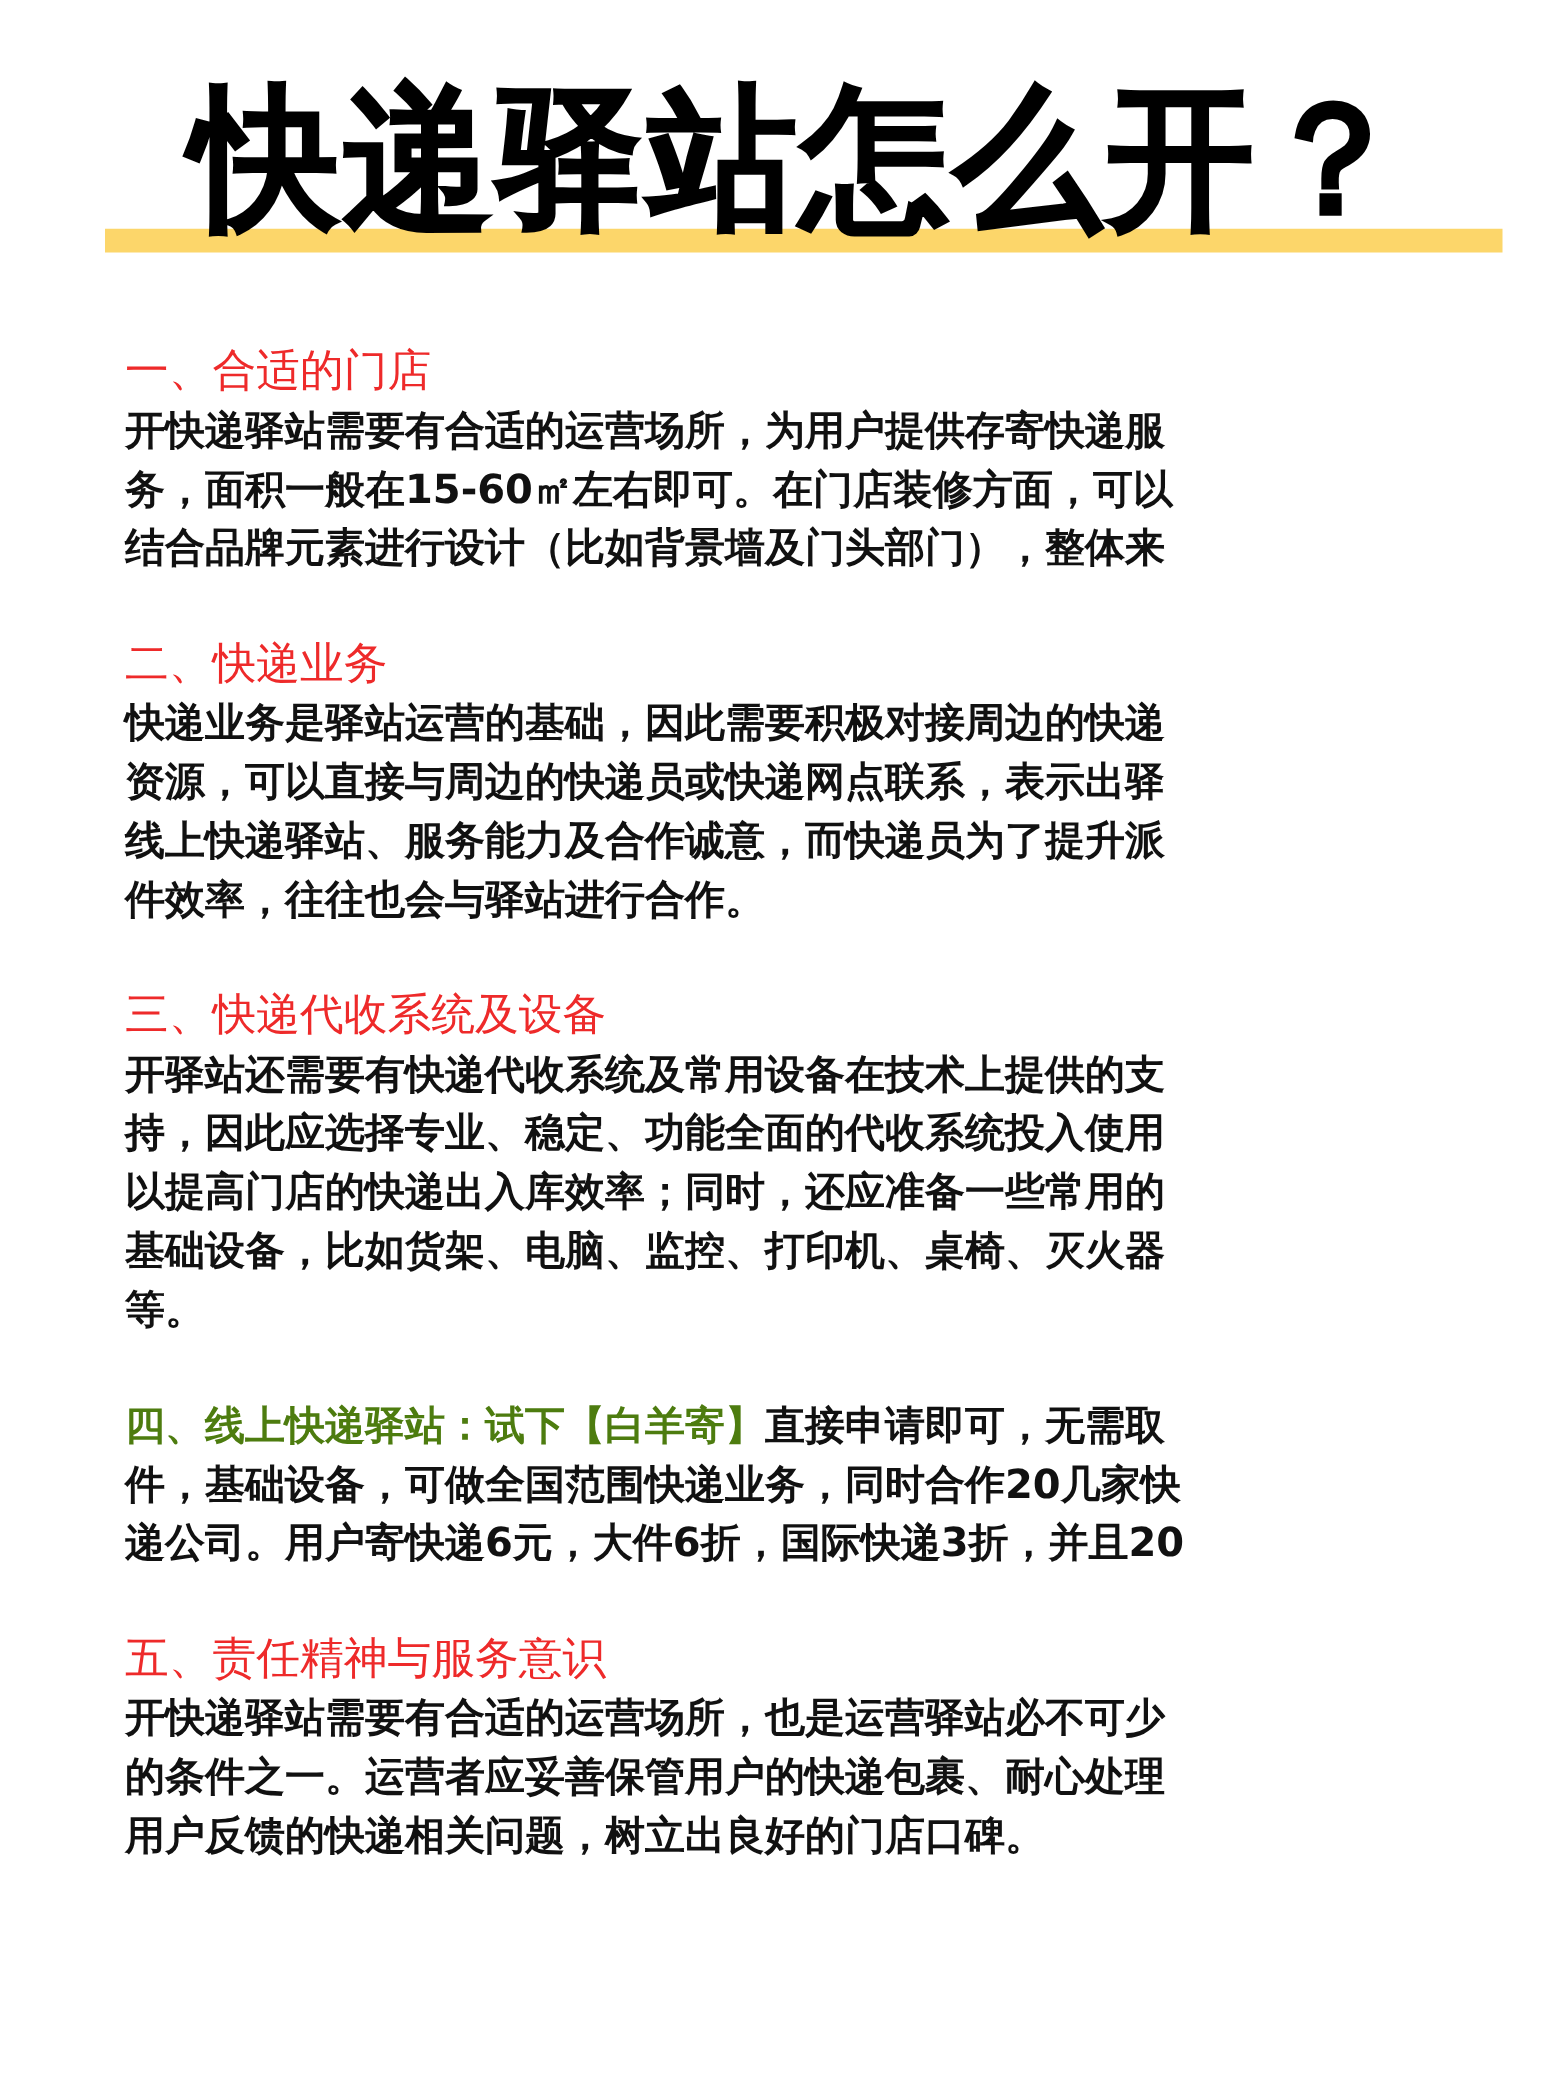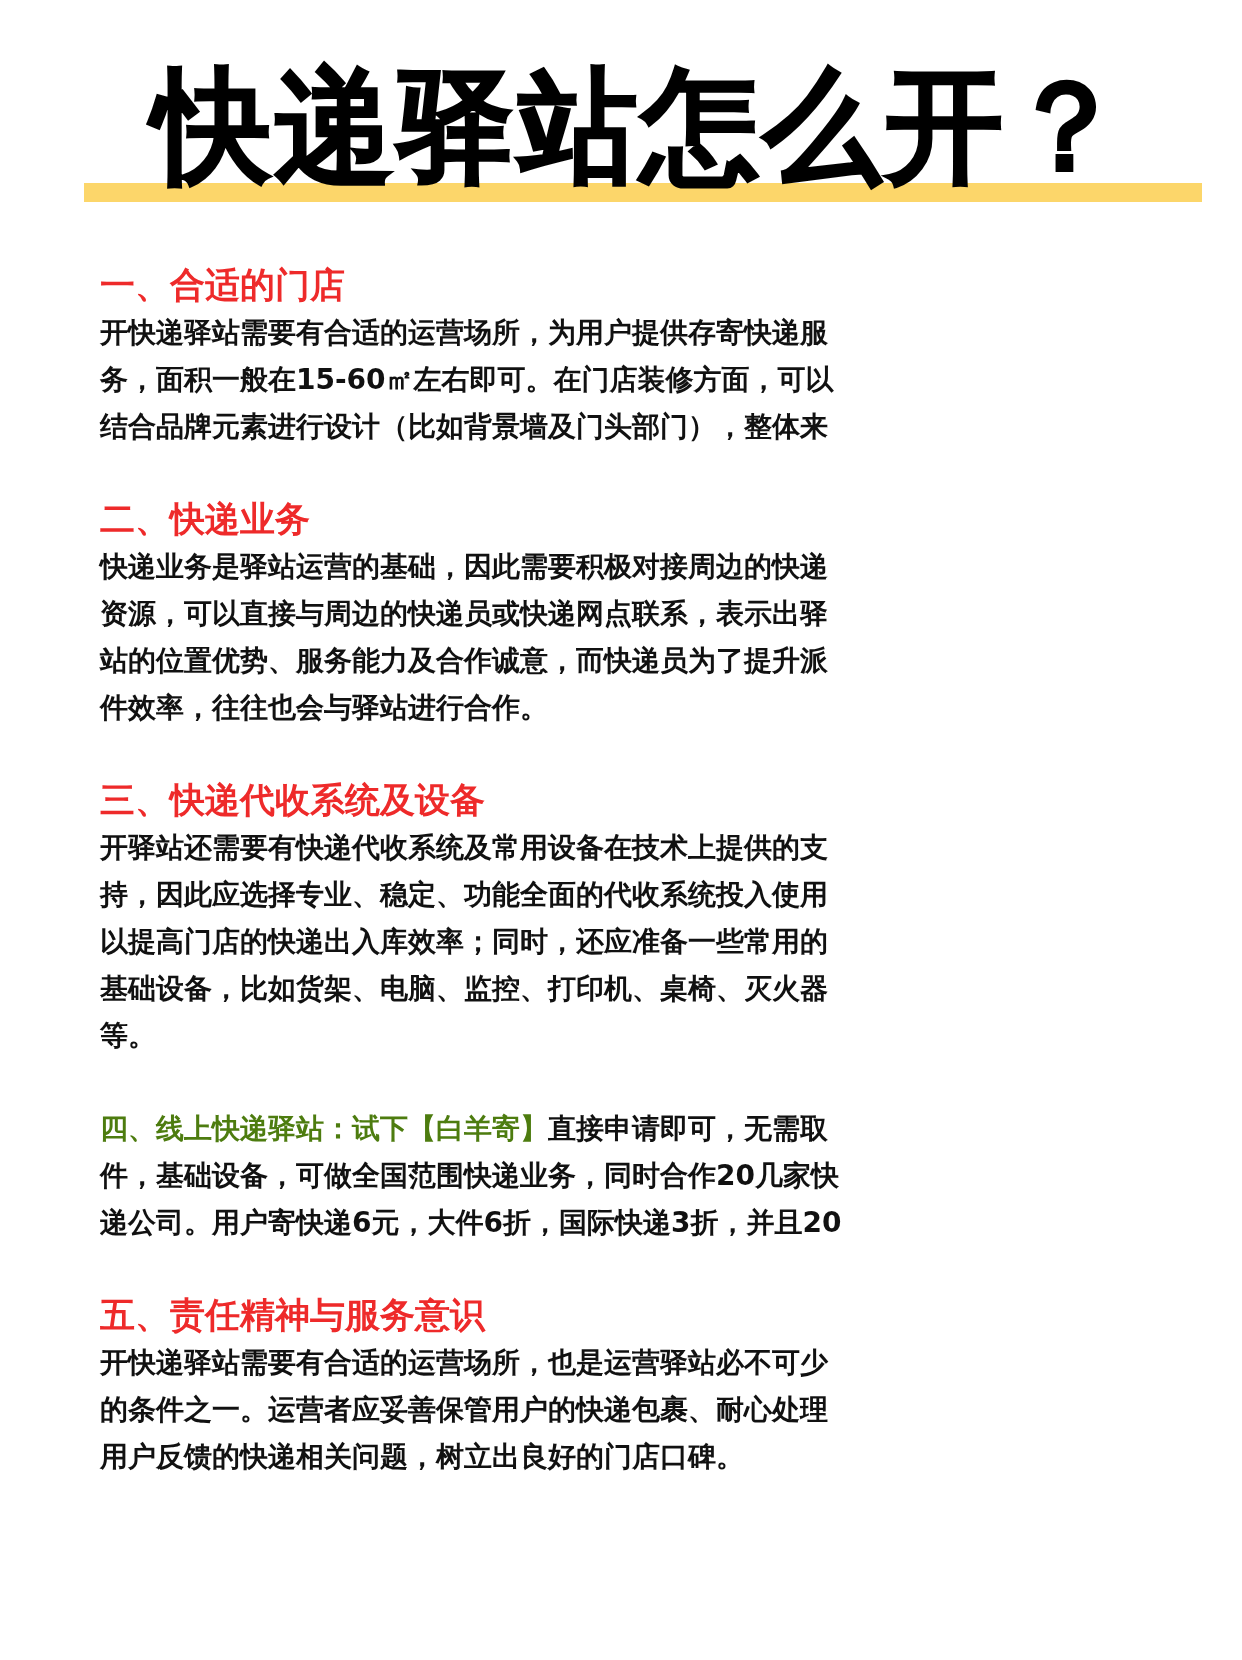--- a/index.html
+++ b/index.html
@@ -52,26 +52,27 @@
       left: 100px;
       top: 262px;
       width: 1110px;
     }
     .section {
       margin-bottom: 46px;
     }
     .section-heading {
       font-size: 35px;
       line-height: 47px;
-      font-weight: bold;
+      font-weight: normal;
       color: #EE2A2A;
       white-space: nowrap;
+      margin-top: 12px;
     }
     .line {
-      font-size: 28px;
+      font-size: 32px;
       line-height: 47px;
       font-weight: bold;
       color: #111111;
       white-space: nowrap;
     }
     .red {
       color: #4d7c0f;
     }
   </style>
 </head>
@@ -88,21 +89,21 @@
     <div class="section-heading">一、合适的门店</div>
     <div class="line">开快递驿站需要有合适的运营场所，为用户提供存寄快递服</div>
     <div class="line">务，面积一般在15-60㎡左右即可。在门店装修方面，可以</div>
     <div class="line">结合品牌元素进行设计（比如背景墙及门头部门），整体来</div>
   </div>
 
   <div class="section">
     <div class="section-heading">二、快递业务</div>
     <div class="line">快递业务是驿站运营的基础，因此需要积极对接周边的快递</div>
     <div class="line">资源，可以直接与周边的快递员或快递网点联系，表示出驿</div>
-    <div class="line">站的位置优势、服务能力及合作诚意，而快递员为了提升派</div>
+    <div class="line">线上快递驿站、服务能力及合作诚意，而快递员为了提升派</div>
     <div class="line">件效率，往往也会与驿站进行合作。</div>
   </div>
 
   <div class="section">
     <div class="section-heading">三、快递代收系统及设备</div>
     <div class="line">开驿站还需要有快递代收系统及常用设备在技术上提供的支</div>
     <div class="line">持，因此应选择专业、稳定、功能全面的代收系统投入使用</div>
     <div class="line">以提高门店的快递出入库效率；同时，还应准备一些常用的</div>
     <div class="line">基础设备，比如货架、电脑、监控、打印机、桌椅、灭火器</div>
     <div class="line">等。</div>

